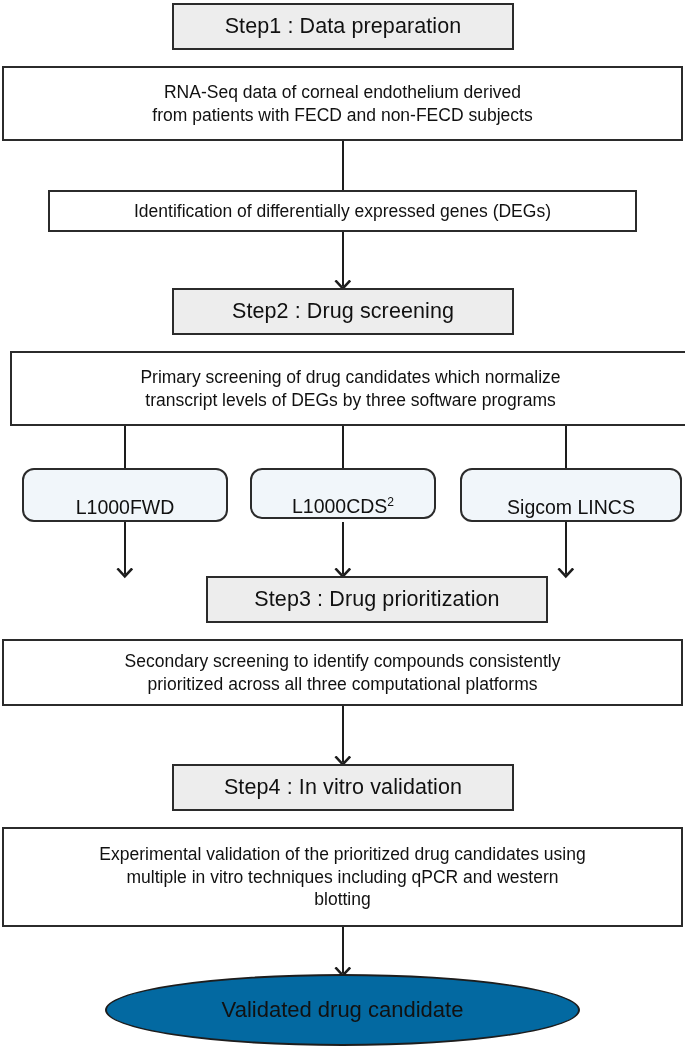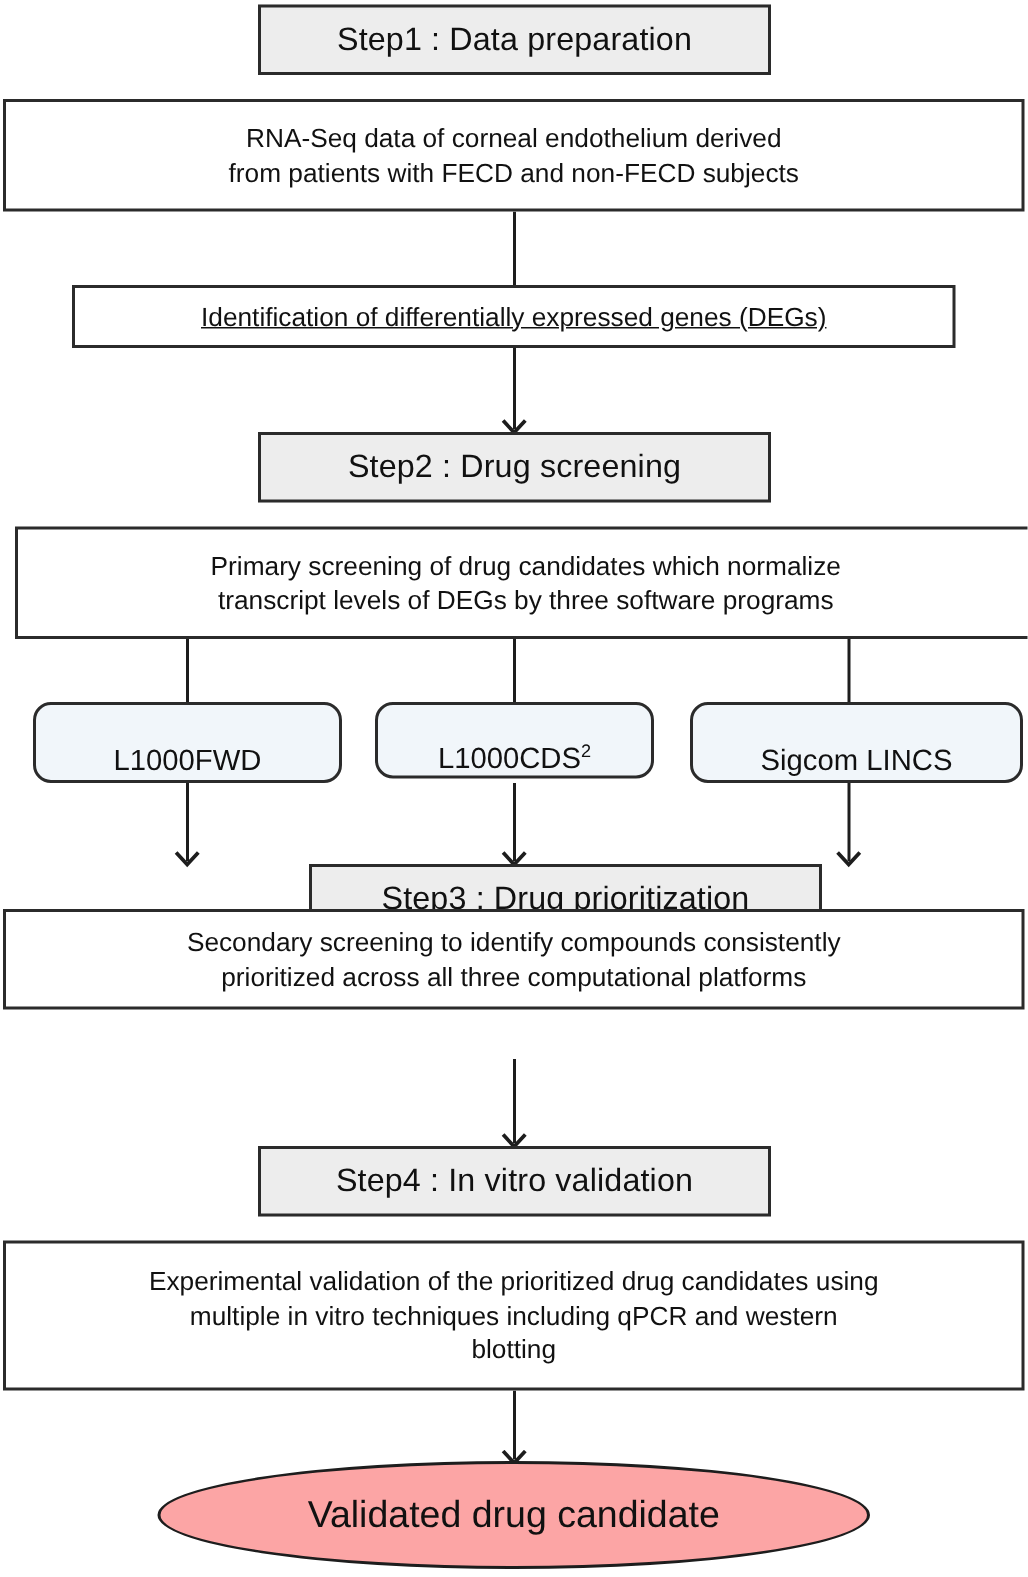--- a/index.html
+++ b/index.html
@@ -65,24 +65,24 @@
     font-size: 19.5px;
   }
   .tool-box sup {
     font-size: 0.62em;
     vertical-align: super;
     line-height: 0;
   }
 
   
   .ellipse-node {
-    background: #fca5a5;
+    background: #0369a1;
     border: 2.5px solid #1d1d1d;
     border-radius: 50%;
-    font-size: 25px;
+    font-size: 22px;
   }
 
   
   #connectors {
     position: absolute;
     left: 0;
     top: 0;
     width: 685px;
     height: 1051px;
     z-index: 1;
@@ -120,21 +120,21 @@
 
   <div class="node step-box" style="left:172px; top:3px; width:342px; height:47px;text-align:center;">
     <span class="txt">Step1 : Data preparation</span>
   </div>
 
   <div class="node desc-box" style="left:2px; top:66px; width:681px; height:75px;">
     <span class="txt">RNA-Seq data of corneal endothelium derived
 from patients with FECD and non-FECD subjects</span>
   </div>
 
-  <div class="node desc-box" style="left:48px; top:190px; width:589px; height:42px;text-decoration:underline;">
+  <div class="node desc-box" style="left:48px; top:190px; width:589px; height:42px;">
     <span class="txt">Identification of differentially expressed genes (DEGs)</span>
   </div>
 
   <div class="node step-box" style="left:172px; top:288px; width:342px; height:47px;">
     <span class="txt">Step2 : Drug screening</span>
   </div>
 
   <div class="node desc-box" style="left:10px; top:351px; width:681px; height:75px;">
     <span class="txt">Primary screening of drug candidates which normalize
 transcript levels of DEGs by three software programs</span>
@@ -155,21 +155,21 @@
   <div class="node tool-box" style="left:460px; top:468px; width:222px; height:54px;">
     <span class="txt">
       <span>Sigcom LINCS</span><sup></sup>
     </span>
   </div>
 
   <div class="node step-box" style="left:172px; top:576px; width:342px; height:47px;margin-left:34px;">
     <span class="txt">Step3 : Drug prioritization</span>
   </div>
 
-  <div class="node desc-box" style="left:2px; top:606px; width:681px; height:67px;">
+  <div class="node desc-box" style="left:2px; top:639px; width:681px; height:67px;">
     <span class="txt">Secondary screening to identify compounds consistently
 prioritized across all three computational platforms</span>
   </div>
 
   <div class="node step-box" style="left:172px; top:764px; width:342px; height:47px;">
     <span class="txt">Step4 : In vitro validation</span>
   </div>
 
   <div class="node desc-box" style="left:2px; top:827px; width:681px; height:100px;">
     <span class="txt">Experimental validation of the prioritized drug candidates using

